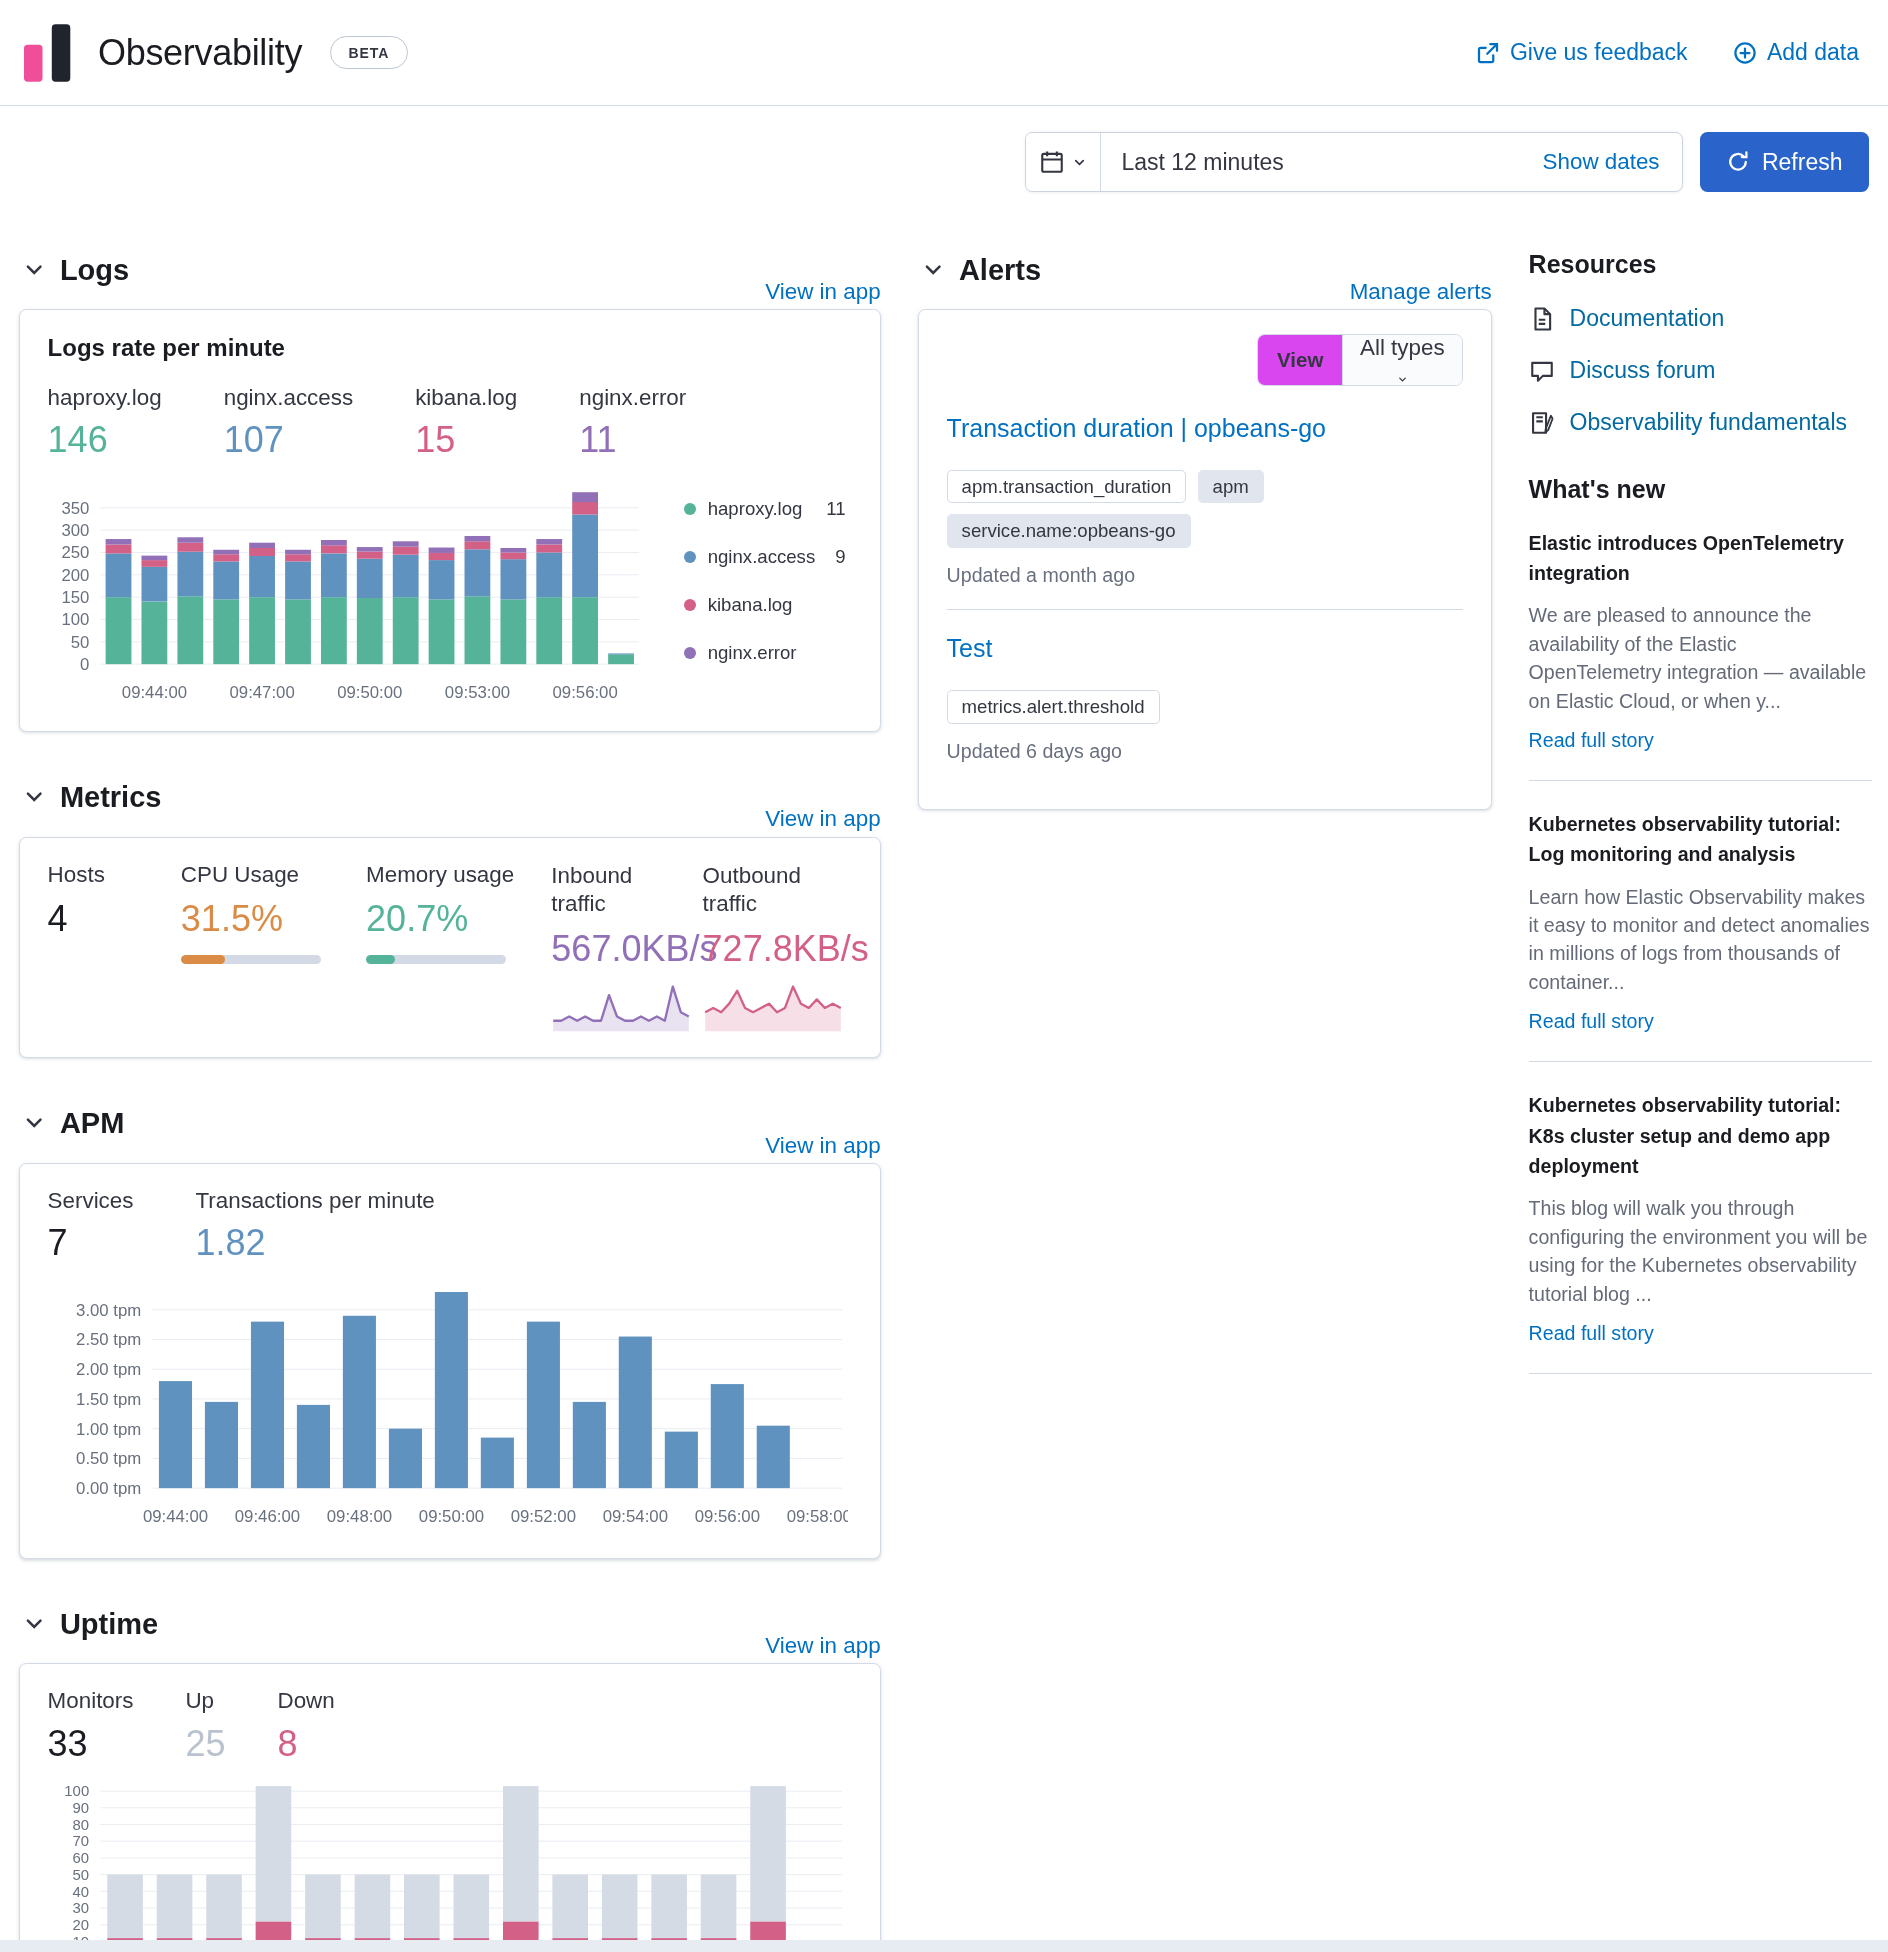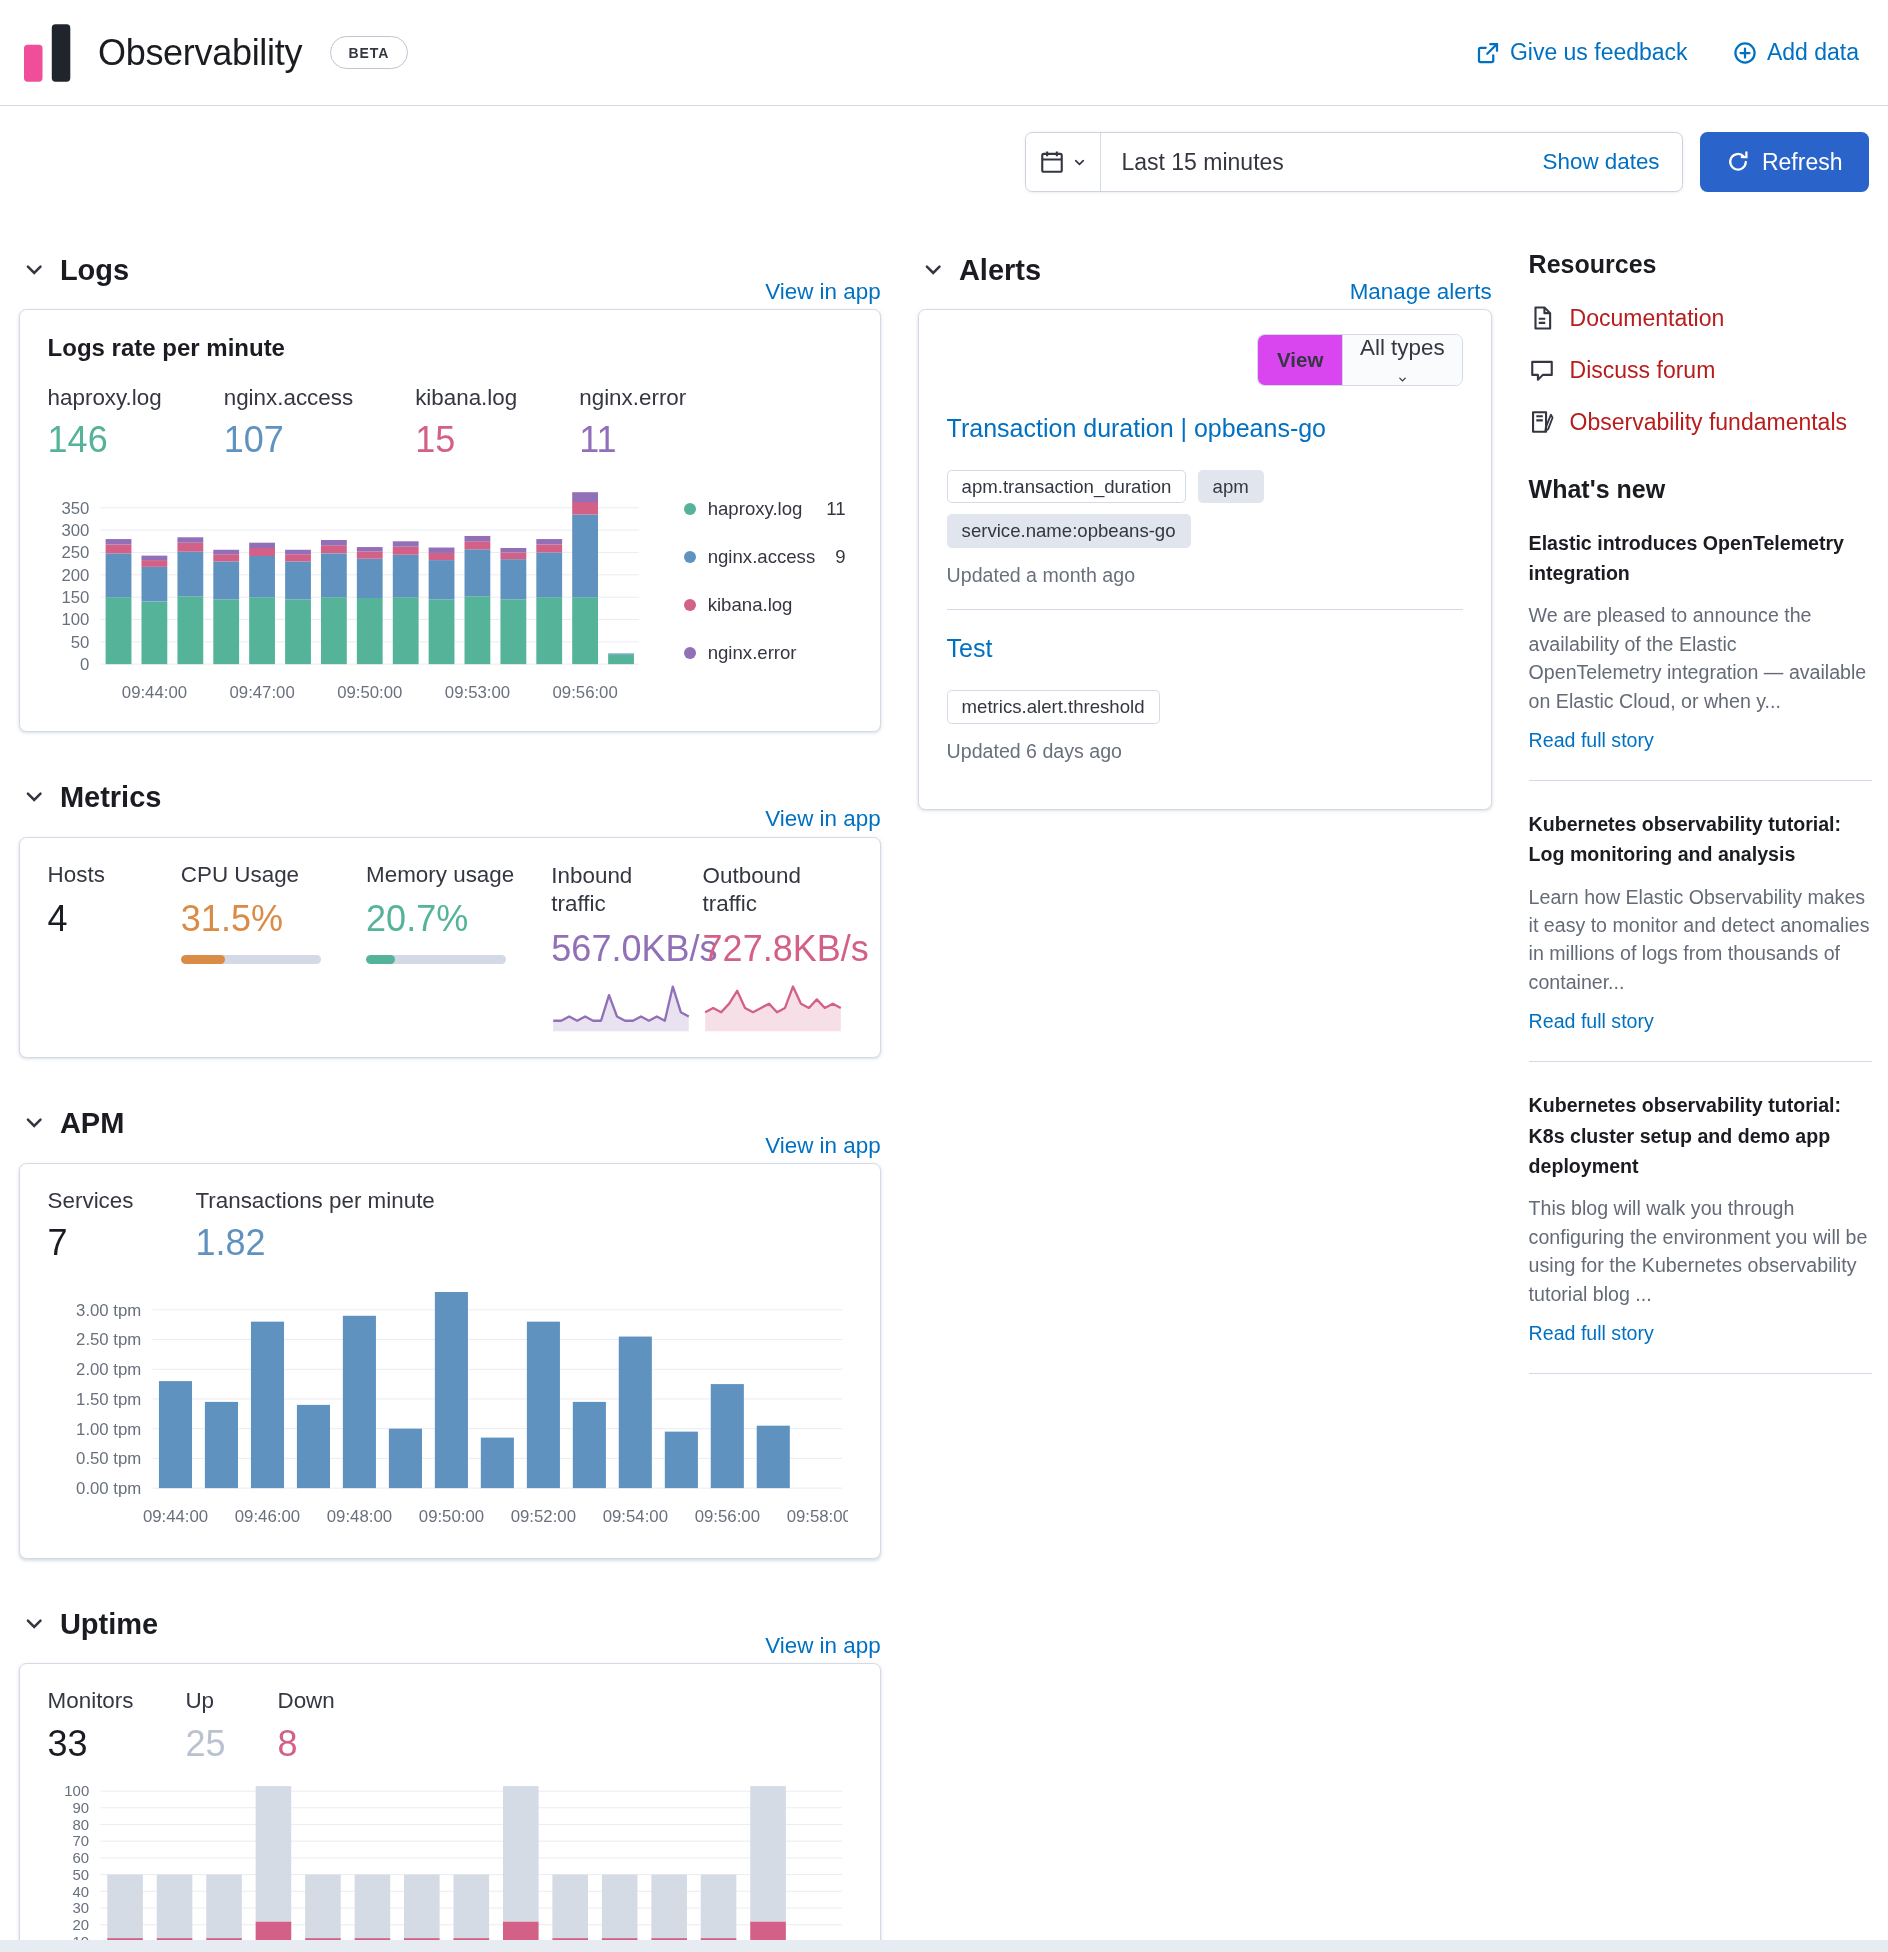--- a/index.html
+++ b/index.html
@@ -91,21 +91,21 @@
   .alert-item + .alert-item { border-top: 0.9px solid #d3dae6; }
   .alert-title { font-size: 25px; color: #0071c2; display: inline-block; }
   .badge-row { display: flex; gap: 11.2px; margin-top: 27px; flex-wrap: wrap; }
   .badge { font-size: 18.6px; color: #343741; padding: 4.7px 14px; border-radius: 4.7px; white-space: nowrap; }
   .badge.hollow { background: #fff; border: 0.9px solid #d3dae6; }
   .badge.default { background: #e0e5ee; border: 0.9px solid #e0e5ee; }
   .alert-updated { font-size: 19.6px; color: #69707d; margin-top: 16px; }
 
   
   .res-title { font-size: 25px; font-weight: 700; color: #1a1c21; margin-bottom: 26px; }
-  .res-link { display: flex; align-items: flex-start; gap: 15px; margin-bottom: 25px; color: #b91c1c; font-size: 23px; }
+  .res-link { display: flex; align-items: flex-end; gap: 15px; margin-bottom: 25px; color: #0369a1; font-size: 23px; }
   .wn-title { font-size: 25px; font-weight: 700; color: #1a1c21; margin: 39px 0 24px; }
   .news-item { padding-bottom: 28px; border-bottom: 0.9px solid #d3dae6; margin-bottom: 28px; }
   .news-title { font-size: 19.6px; font-weight: 700; color: #1a1c21; line-height: 1.55; margin-bottom: 13px; }
   .news-body { font-size: 19.6px; color: #646a77; line-height: 1.45; margin-bottom: 14px; }
   .news-link { font-size: 19.6px; color: #0071c2; }
 
   .bottom-strip { position: absolute; left: 0; bottom: 0; width: 100%; height: 12px; background: #e7ecf3; }
 </style>
 </head>
 <body>
@@ -142,21 +142,21 @@
   <div class="datepicker">
     <button class="dp-btn">
       <svg width="26" height="26" viewBox="0 0 16 16" fill="none" stroke="#343741" stroke-width="1.3">
         <rect x="2" y="3" width="12" height="11" rx="1"></rect>
         <path d="M2 6.5h12M5 1.5v3M11 1.5v3"></path>
       </svg>
       <svg width="15" height="15" viewBox="0 0 16 16" fill="none" stroke="#343741" stroke-width="1.8" stroke-linecap="round">
         <path d="M4 6l4 4 4-4"></path>
       </svg>
     </button>
-    <div class="dp-text">Last 15 minutes</div>
+    <div class="dp-text">Last 12 minutes</div>
     <a class="dp-showdates">Show dates</a>
   </div>
   <button class="refresh-btn">
     <svg width="24" height="24" viewBox="0 0 16 16" fill="none" stroke="#fff" stroke-width="1.5" stroke-linecap="round">
       <path d="M13.2 8A5.2 5.2 0 1 1 11.7 4.2"></path>
       <path d="M13.6 1.6v3.1h-3.1"></path>
     </svg>
     <span>Refresh</span>
   </button>
 </div>

